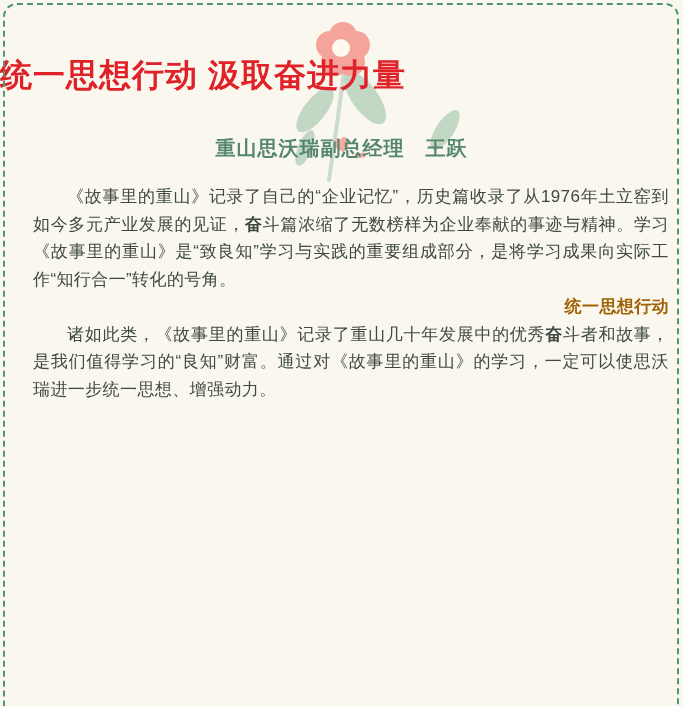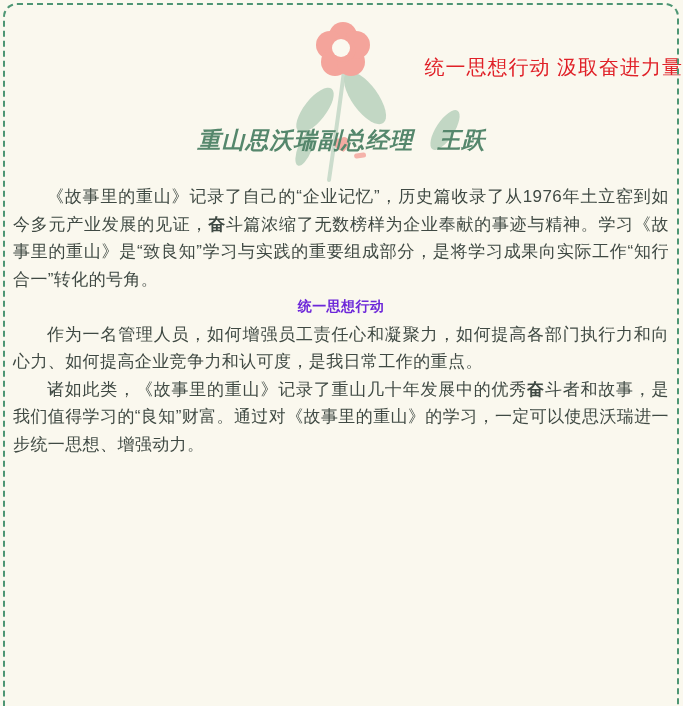--- a/index.html
+++ b/index.html
@@ -33,61 +33,61 @@
     position: absolute;
     left: 283px; top: 18px;
     width: 185px; height: 165px;
     z-index: 0;
   }
   .title {
     position: absolute;
     left: 0; top: 54px;
     width: 100%;
     margin: 0;
-    text-align: right;
-    font-size: 20px;
-    font-weight: normal;
+    text-align: left;
+    font-size: 32px;
+    font-weight: bold;
     letter-spacing: 1px;
     color: #E02128;
     z-index: 2;
   }
   .byline {
     position: absolute;
-    left: 0; top: 125px;
+    left: 0; top: 135px;
     width: 100%;
     text-align: center;
-    font-size: 23px;
+    font-size: 20px;
     font-weight: bold;
     letter-spacing: 1px;
     color: #55876C;
     z-index: 2;
-    font-style: italic;
   }
   .article {
     position: relative;
     z-index: 1;
     padding: 0 14px 3px 13px;
     color: #3F4943;
     font-size: 17px;
     line-height: 27.5px;
     letter-spacing: 0.4px;
     text-align: justify;
+    margin-left: 20px;
   }
   .article p {
     margin: 0;
     text-indent: 2em;
   }
   .article h2 {
     margin: 0;
-    text-align: center;
+    text-align: right;
     text-indent: 0;
-    font-size: 14px;
+    font-size: 17px;
     font-weight: bold;
     line-height: 27.5px;
-    color: #6d28d9;
+    color: #a16207;
   }
 </style>
 </head>
 <body>
 
 <div class="page">
   <div class="border-frame"></div>
 
   <div class="header">
     <svg class="flower" viewBox="0 0 185 165" xmlns="http://www.w3.org/2000/svg" aria-hidden="true">
@@ -117,16 +117,15 @@
       </g>
     </svg>
 
     <h1 class="title">统一思想行动 汲取奋进力量</h1>
     <div class="byline">重山思沃瑞副总经理　王跃</div>
   </div>
 
   <div class="article">
       <p>《故事里的重山》记录了自己的“企业记忆”，历史篇收录了从1976年土立窑到如今多元产业发展的见证，<b>奋</b>斗篇浓缩了无数榜样为企业奉献的事迹与精神。学习《故事里的重山》是“致良知”学习与实践的重要组成部分，是将学习成果向实际工作“知行合一”转化的号角。</p>
       <h2>统一思想行动</h2>
-      <p>作为一名管理人员，如何增强员工责任心和凝聚力，如何提高各部门执行力和向心力、如何提高企业竞争力和认可度，是我日常工作的重点。</p>
       <p>诸如此类，《故事里的重山》记录了重山几十年发展中的优秀<b>奋</b>斗者和故事，是我们值得学习的“良知”财富。通过对《故事里的重山》的学习，一定可以使思沃瑞进一步统一思想、增强动力。</p>
     </div>
 </div>
 
 </body></html>

